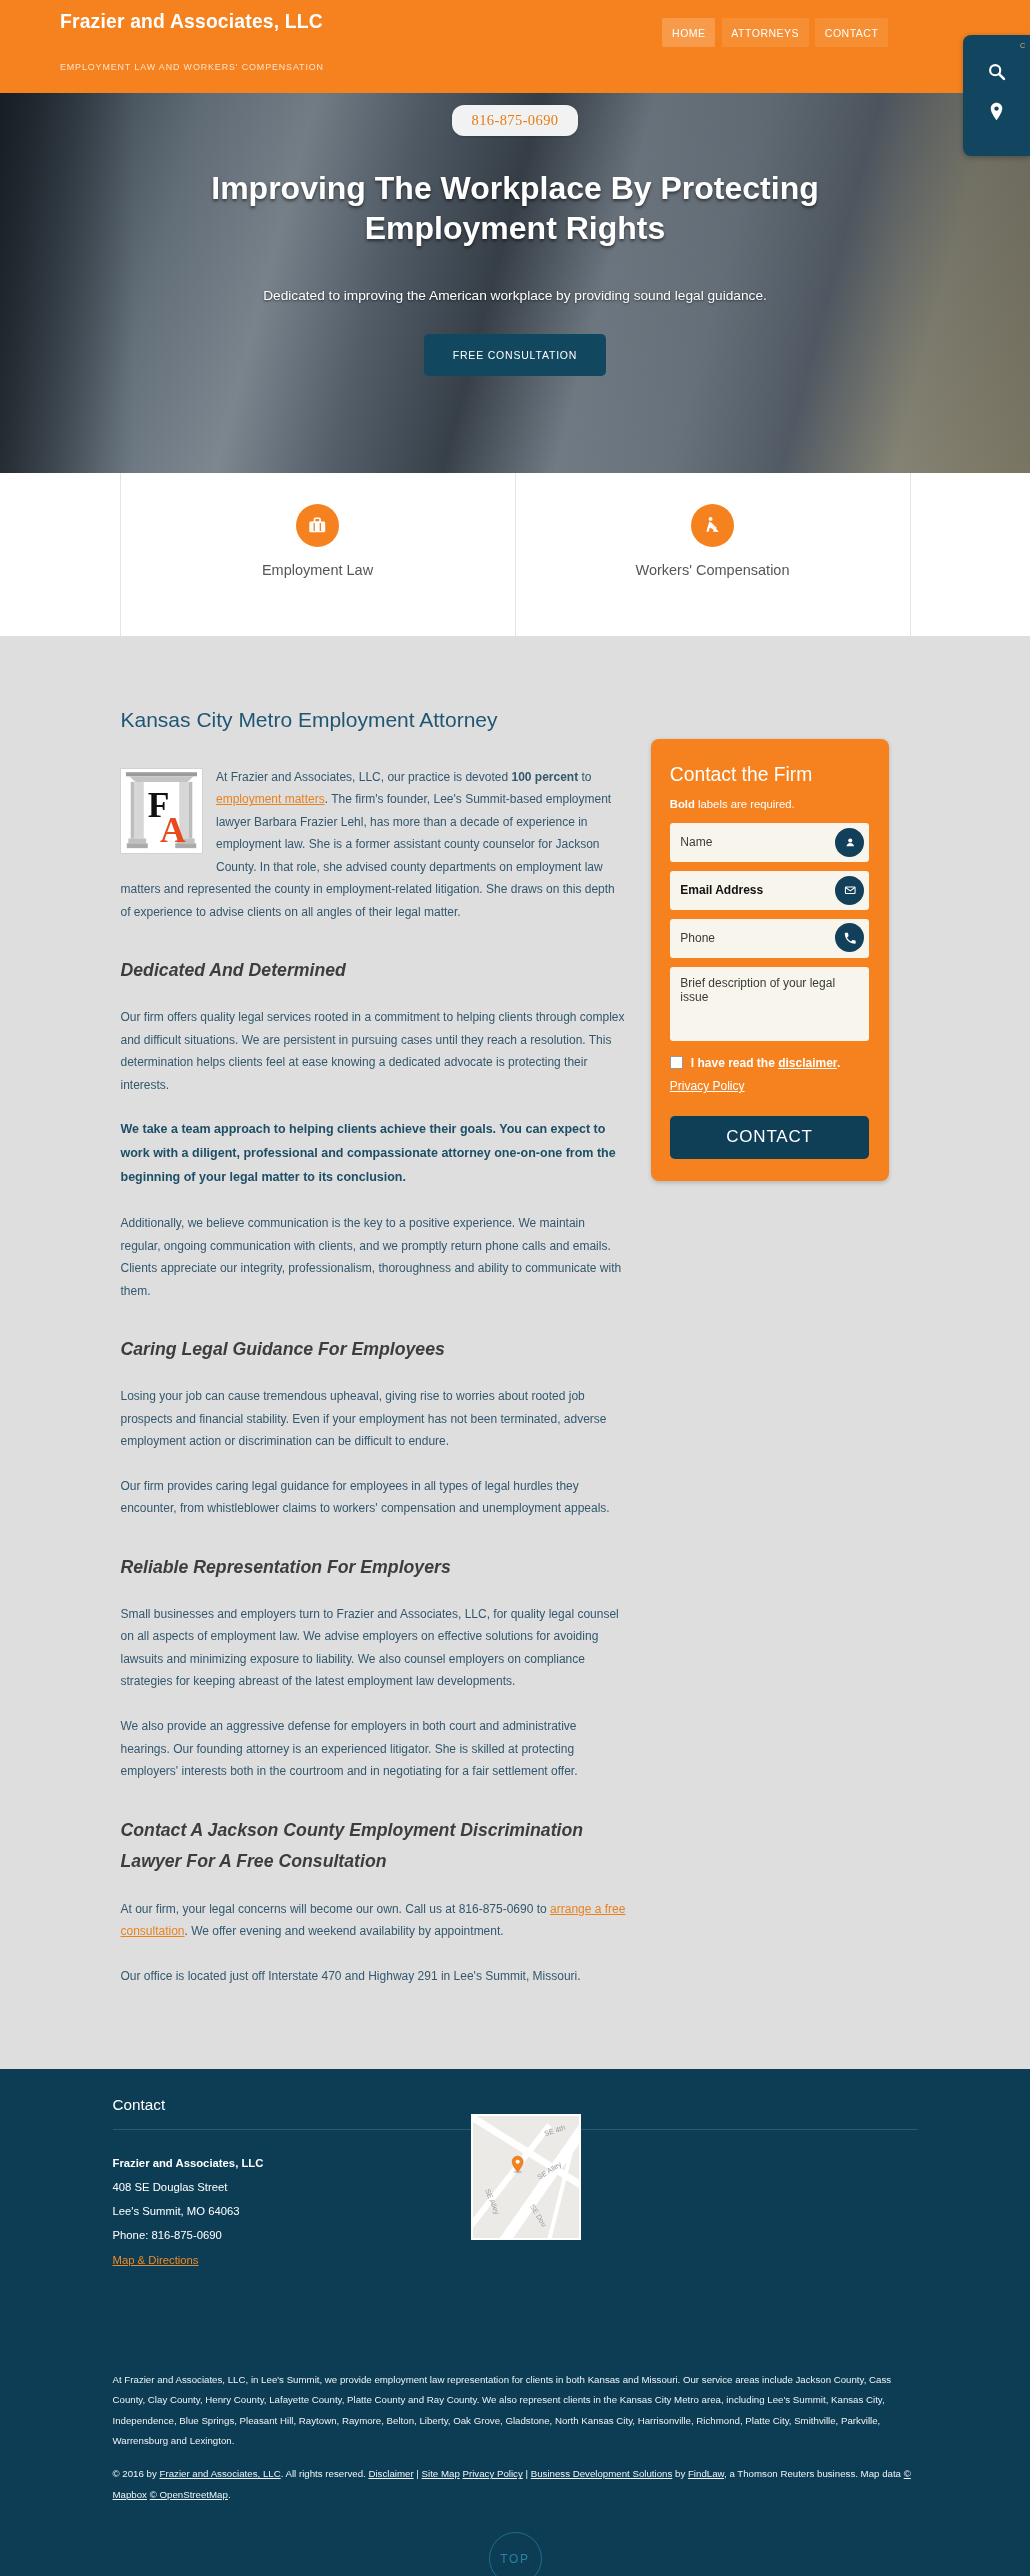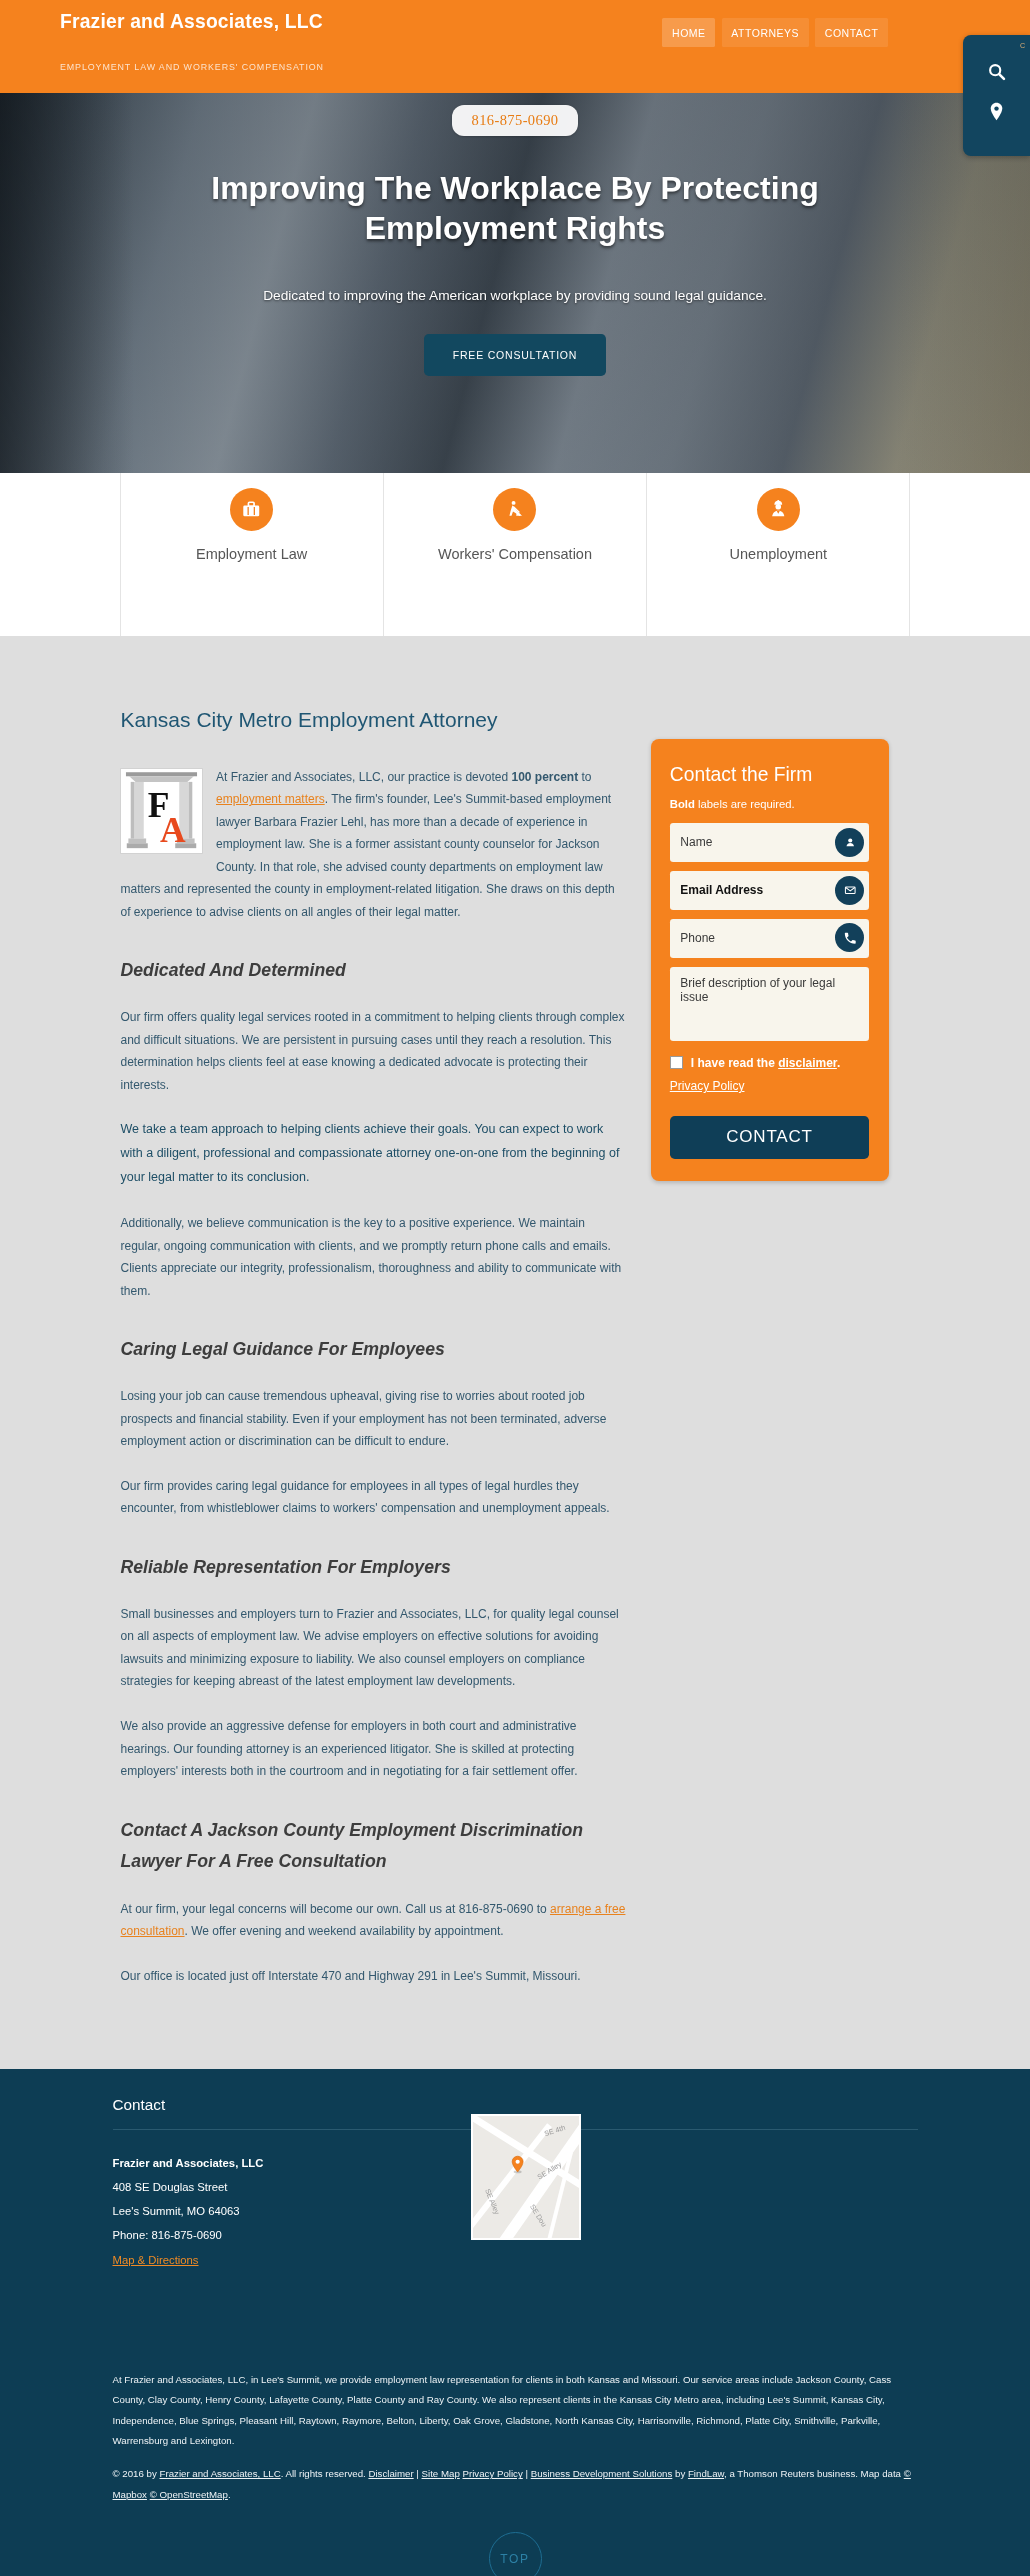--- a/index.html
+++ b/index.html
@@ -38,35 +38,35 @@
              text-shadow:0 1.6px 3.2px rgba(0,0,0,.55); }
   .hero-sub { margin:34px auto 0; max-width:564px; color:#fff; font-size:13.7px; line-height:2.1;
               text-shadow:0 0.8px 2.4px rgba(0,0,0,.6); }
   .hero-cta { display:inline-block; margin-top:22.5px; padding:15.3px 29px; background:#12485f; color:#fff;
               font-size:10.5px; letter-spacing:0.8px; border-radius:4.8px; text-decoration:none; cursor:pointer; }
 
   
   .services { height:163px; background:#fff; }
   .services-row { width:791px; margin:0 auto; height:100%; display:flex; }
   .service-card { flex:1; border-left:0.8px solid #e4e4e4; display:flex; flex-direction:column;
-                  align-items:center; padding-top:15px; cursor:pointer; text-decoration:none; }
+                  align-items:center; padding-top:31px; cursor:pointer; text-decoration:none; }
   .service-card:last-child { border-right:0.8px solid #e4e4e4; }
   .service-icon { width:43px; height:43px; border-radius:50%; background:#f5821e; display:flex;
                   align-items:center; justify-content:center; }
   .service-icon svg { width:22.5px; height:22.5px; }
   .service-label { margin-top:13px; color:#565656; font-size:14.5px; text-align:center; line-height:1.5; max-width:161px; }
 
   
   .main-area { height:1433px; background:#dedede; overflow:hidden; }
   .content-wrap { position:relative; width:789px; margin:0 auto; padding-top:72px; }
   .article { width:507px; color:#33586e; font-size:12px; }
   .article-title { color:#1f5673; font-size:21px; font-weight:normal; margin-bottom:34px; }
   .article p { line-height:1.87; margin-bottom:22.5px; }
   .article h2 { color:#3d3d3d; font-size:17.7px; line-height:1.8; margin:32px 0 19.3px;font-style:italic; }
-  .article .lead-bold { color:#1d4e66; font-weight:normal; font-size:12.5px; line-height:1.9; }
+  .article .lead-bold { color:#1d4e66; font-weight:bold; font-size:12.5px; line-height:1.9; }
   .inline-link { color:#e8821e; text-decoration:underline; cursor:pointer; }
   .fa-logo { float:left; width:81px; height:84px; margin:3.2px 14.5px 6.4px 0; background:#fff;
              box-shadow:0 0 0 0.8px #cfcfcf; }
 
   
   .contact-panel { position:absolute; left:530px; top:103px; width:238px; background:#f5821e;
                    border-radius:8px; padding:22.5px 19.3px 22.5px; box-shadow:0 1.6px 4px rgba(0,0,0,.18); }
   .panel-title { color:#fff; font-size:19.3px; line-height:1.3; font-weight:normal; }
   .panel-note { margin:11.3px 0 13px; color:#fff; font-size:11.3px; }
   .field-wrap { position:relative; margin-bottom:8.9px; }
@@ -165,32 +165,20 @@
       <span class="service-icon">
         <svg viewBox="0 0 24 24">
             <circle cx="10.2" cy="5.2" r="2.1" fill="#fff"></circle>
             <path d="M9 7.8 L7.2 13.2 L5.8 19 L8 19 L9.6 14.4 L12.6 16.2 L16.8 19.2 L18 17.6 L13.4 13.6 L11.6 11.2 Z" fill="#fff"></path>
             <line x1="9.8" y1="9.2" x2="16.4" y2="15.4" stroke="#fff" stroke-width="1.6"></line>
             <path d="M13.5 15.5 L19.5 19 L13 19 Z" fill="#fff"></path>
           </svg>
       </span>
       <span class="service-label">Workers' Compensation</span>
     </a>
-    <a class="service-card">
-      <span class="service-icon">
-        <svg viewBox="0 0 24 24">
-            <path d="M7.8 7.2 a4.2 4.2 0 0 1 8.4 0 Z" fill="#fff"></path>
-            <rect x="10.9" y="2.2" width="2.2" height="2.6" rx="1" fill="#fff"></rect>
-            <circle cx="12" cy="9.3" r="3" fill="#fff"></circle>
-            <path d="M5.5 19.5 c.7-4 3.4-5.8 6.5-5.8 s5.8 1.8 6.5 5.8 Z" fill="#fff"></path>
-            <path d="M10.4 13.9 L12 16.8 L13.6 13.9 Z" fill="#f5821e"></path>
-          </svg>
-      </span>
-      <span class="service-label">Unemployment</span>
-    </a>
   </div>
 </section>
 
 <main class="main-area">
   <div class="content-wrap">
     <article class="article">
       <h1 class="article-title">Kansas City Metro Employment Attorney</h1>
 
       <div class="fa-logo">
         <svg viewBox="0 0 100 104" width="81" height="84" style="font-size:15px">

